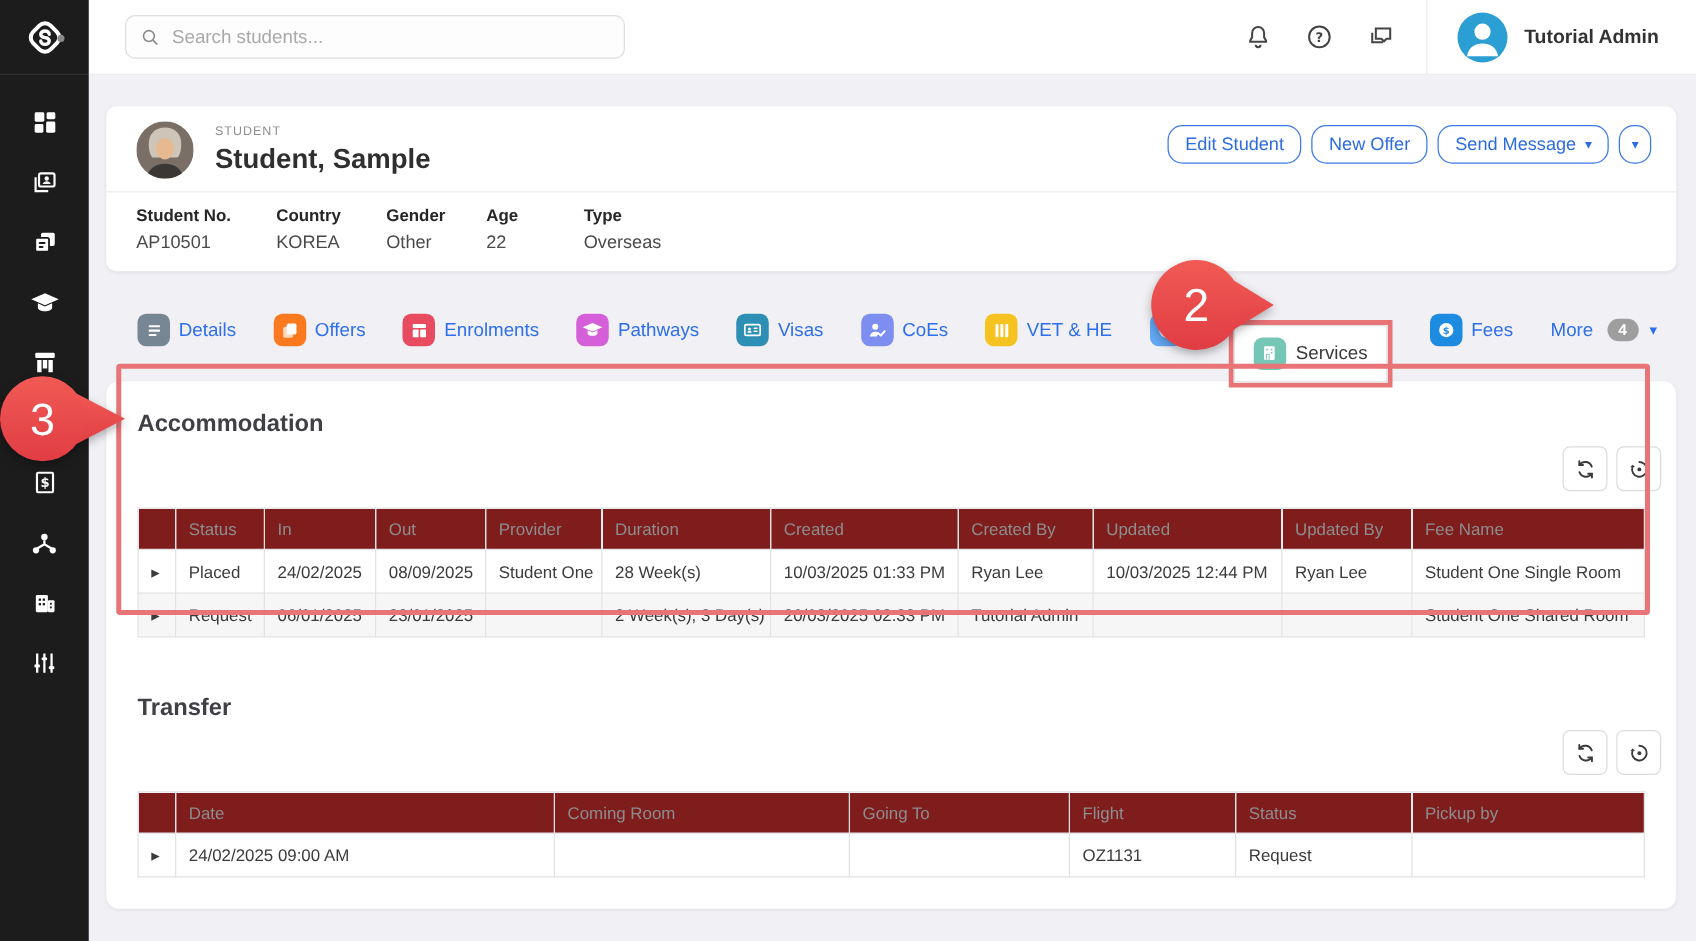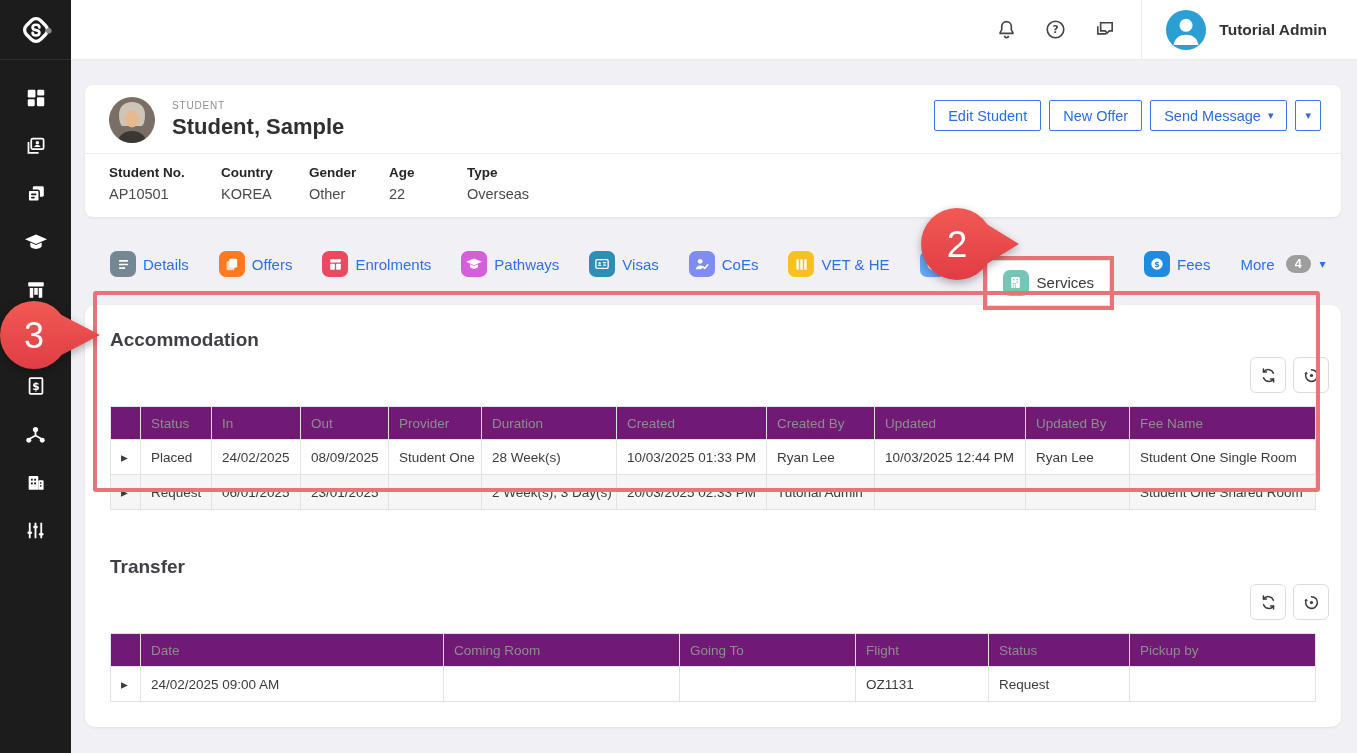--- a/index.html
+++ b/index.html
@@ -32,21 +32,21 @@
   
   .page { position:absolute; left:85px; top:85px; width:1256px; z-index:1; }
 
   .student-card { background:#fff; border-radius:8px; box-shadow:0 1px 3px rgba(30,30,60,.07); }
   .sc-top { display:flex; align-items:center; padding:12px 20px 10px 24px; }
   .sc-avatar { width:46px; height:46px; border-radius:50%; overflow:hidden; flex:0 0 46px; }
   .sc-id { margin-left:17px; }
   .sc-label { font-size:10px; color:#8e8e8e; letter-spacing:.8px; margin-bottom:3px; }
   .sc-name { font-size:22px; font-weight:bold; color:#2f2f2f; }
   .sc-actions { margin-left:auto; display:flex; gap:8px; align-self:flex-start; margin-top:3px; }
-  .btn { height:31px; border:1px solid #3b79ea; border-radius:2px; color:#2d6ce0; background:#fff;
+  .btn { height:31px; border:1px solid #3b79ea; border-radius:12px; color:#2d6ce0; background:#fff;
          font-size:14.5px; font-family:"Liberation Sans", sans-serif; padding:0 13px; display:flex;
          align-items:center; gap:7px; cursor:pointer; }
   .btn .caret { font-size:11px; }
   .btn.split { padding:0 9px; }
   .sc-divider { border-top:1px solid #ececec; }
   .sc-info { display:flex; padding:11px 24px 15px; }
   .fi { margin-right:0; }
   .fi:nth-child(1){ width:112px; } .fi:nth-child(2){ width:88px; } .fi:nth-child(3){ width:80px; }
   .fi:nth-child(4){ width:78px; }
   .fi-label { font-size:13.5px; font-weight:bold; color:#262626; }
@@ -70,21 +70,21 @@
   
   .content-card { background:#fff; border-radius:10px; box-shadow:0 1px 3px rgba(30,30,60,.07);
                   margin-top:14px; padding:24px 12px 13px 25px; min-height:422px; }
   .sec-title { font-size:19px; font-weight:bold; color:#3f3f46; }
   .sec-tools { display:flex; justify-content:flex-end; gap:7px; margin-top:6px; }
   .tool-btn { width:36px; height:36px; border:1px solid #dcdcdc; border-radius:6px; background:#fff;
               display:flex; align-items:center; justify-content:center; cursor:pointer; }
   table.grid { border-collapse:collapse; table-layout:fixed; width:1205px; margin-top:13px; }
   table.grid th, table.grid td { border:1px solid #e2e2e2; font-size:13.5px; padding:0 10px;
               text-align:left; overflow:hidden; white-space:nowrap; }
-  table.grid th { height:33px; color:#8d8d8d; font-weight:normal; background:#701a75; }
+  table.grid th { height:33px; color:#8d8d8d; font-weight:normal; background:#7f1d1d; }
   table.grid td { height:35px; color:#3b3b3b; background:#fff; }
   table.grid tr.alt td { background:#f6f6f6; }
   .exp { color:#8f8f8f; font-size:10px; padding-left:4px; cursor:pointer; }
   .transfer-sec { margin-top:46px; }
 
   
   .acc-outline { position:absolute; left:93px; top:291px; width:1227px; height:201px;
                  border:4px solid #e87478; border-radius:3px; z-index:6; pointer-events:none; }
   .pin { position:absolute; z-index:8; filter:drop-shadow(0 3px 4px rgba(0,0,0,.3)); pointer-events:none; }
   .pin2 { left:920px; top:205px; }
@@ -172,20 +172,27 @@
           <path d="M6 4v16M12 4v16M18 4v16" fill="none"></path>
           <rect x="3.6" y="13" width="4.8" height="2.6" rx="1.3" stroke="none"></rect>
           <rect x="9.6" y="7" width="4.8" height="2.6" rx="1.3" stroke="none"></rect>
           <rect x="15.6" y="14.5" width="4.8" height="2.6" rx="1.3" stroke="none"></rect>
         </svg>
     </div>
   </div>
 </div>
 
 <div class="topbar">
+  <div class="search">
+    <svg width="20" height="20" viewBox="0 0 24 24">
+        <circle cx="10.5" cy="10.5" r="5.6" fill="none" stroke="#8a8a8a" stroke-width="1.7"></circle>
+        <path d="M14.9 14.9L19.2 19.2" stroke="#8a8a8a" stroke-width="1.7"></path>
+      </svg>
+    <input type="text" value="" placeholder="Search students..." style="">
+  </div>
   <div class="tb-right">
     <div class="tb-ic">
       <svg width="23" height="23" viewBox="0 0 24 24" fill="none" stroke="#444" stroke-width="1.7">
           <path d="M12 3.8a5 5 0 0 0-5 5v3.6L5.4 15v1h13.2v-1L17 12.4V8.8a5 5 0 0 0-5-5z"></path>
           <path d="M10 18.6a2 2 0 0 0 4 0"></path>
         </svg>
     </div>
     <div class="tb-ic">
       <svg width="23" height="23" viewBox="0 0 24 24">
           <circle cx="12" cy="12" r="8.6" fill="none" stroke="#444" stroke-width="1.7"></circle>

